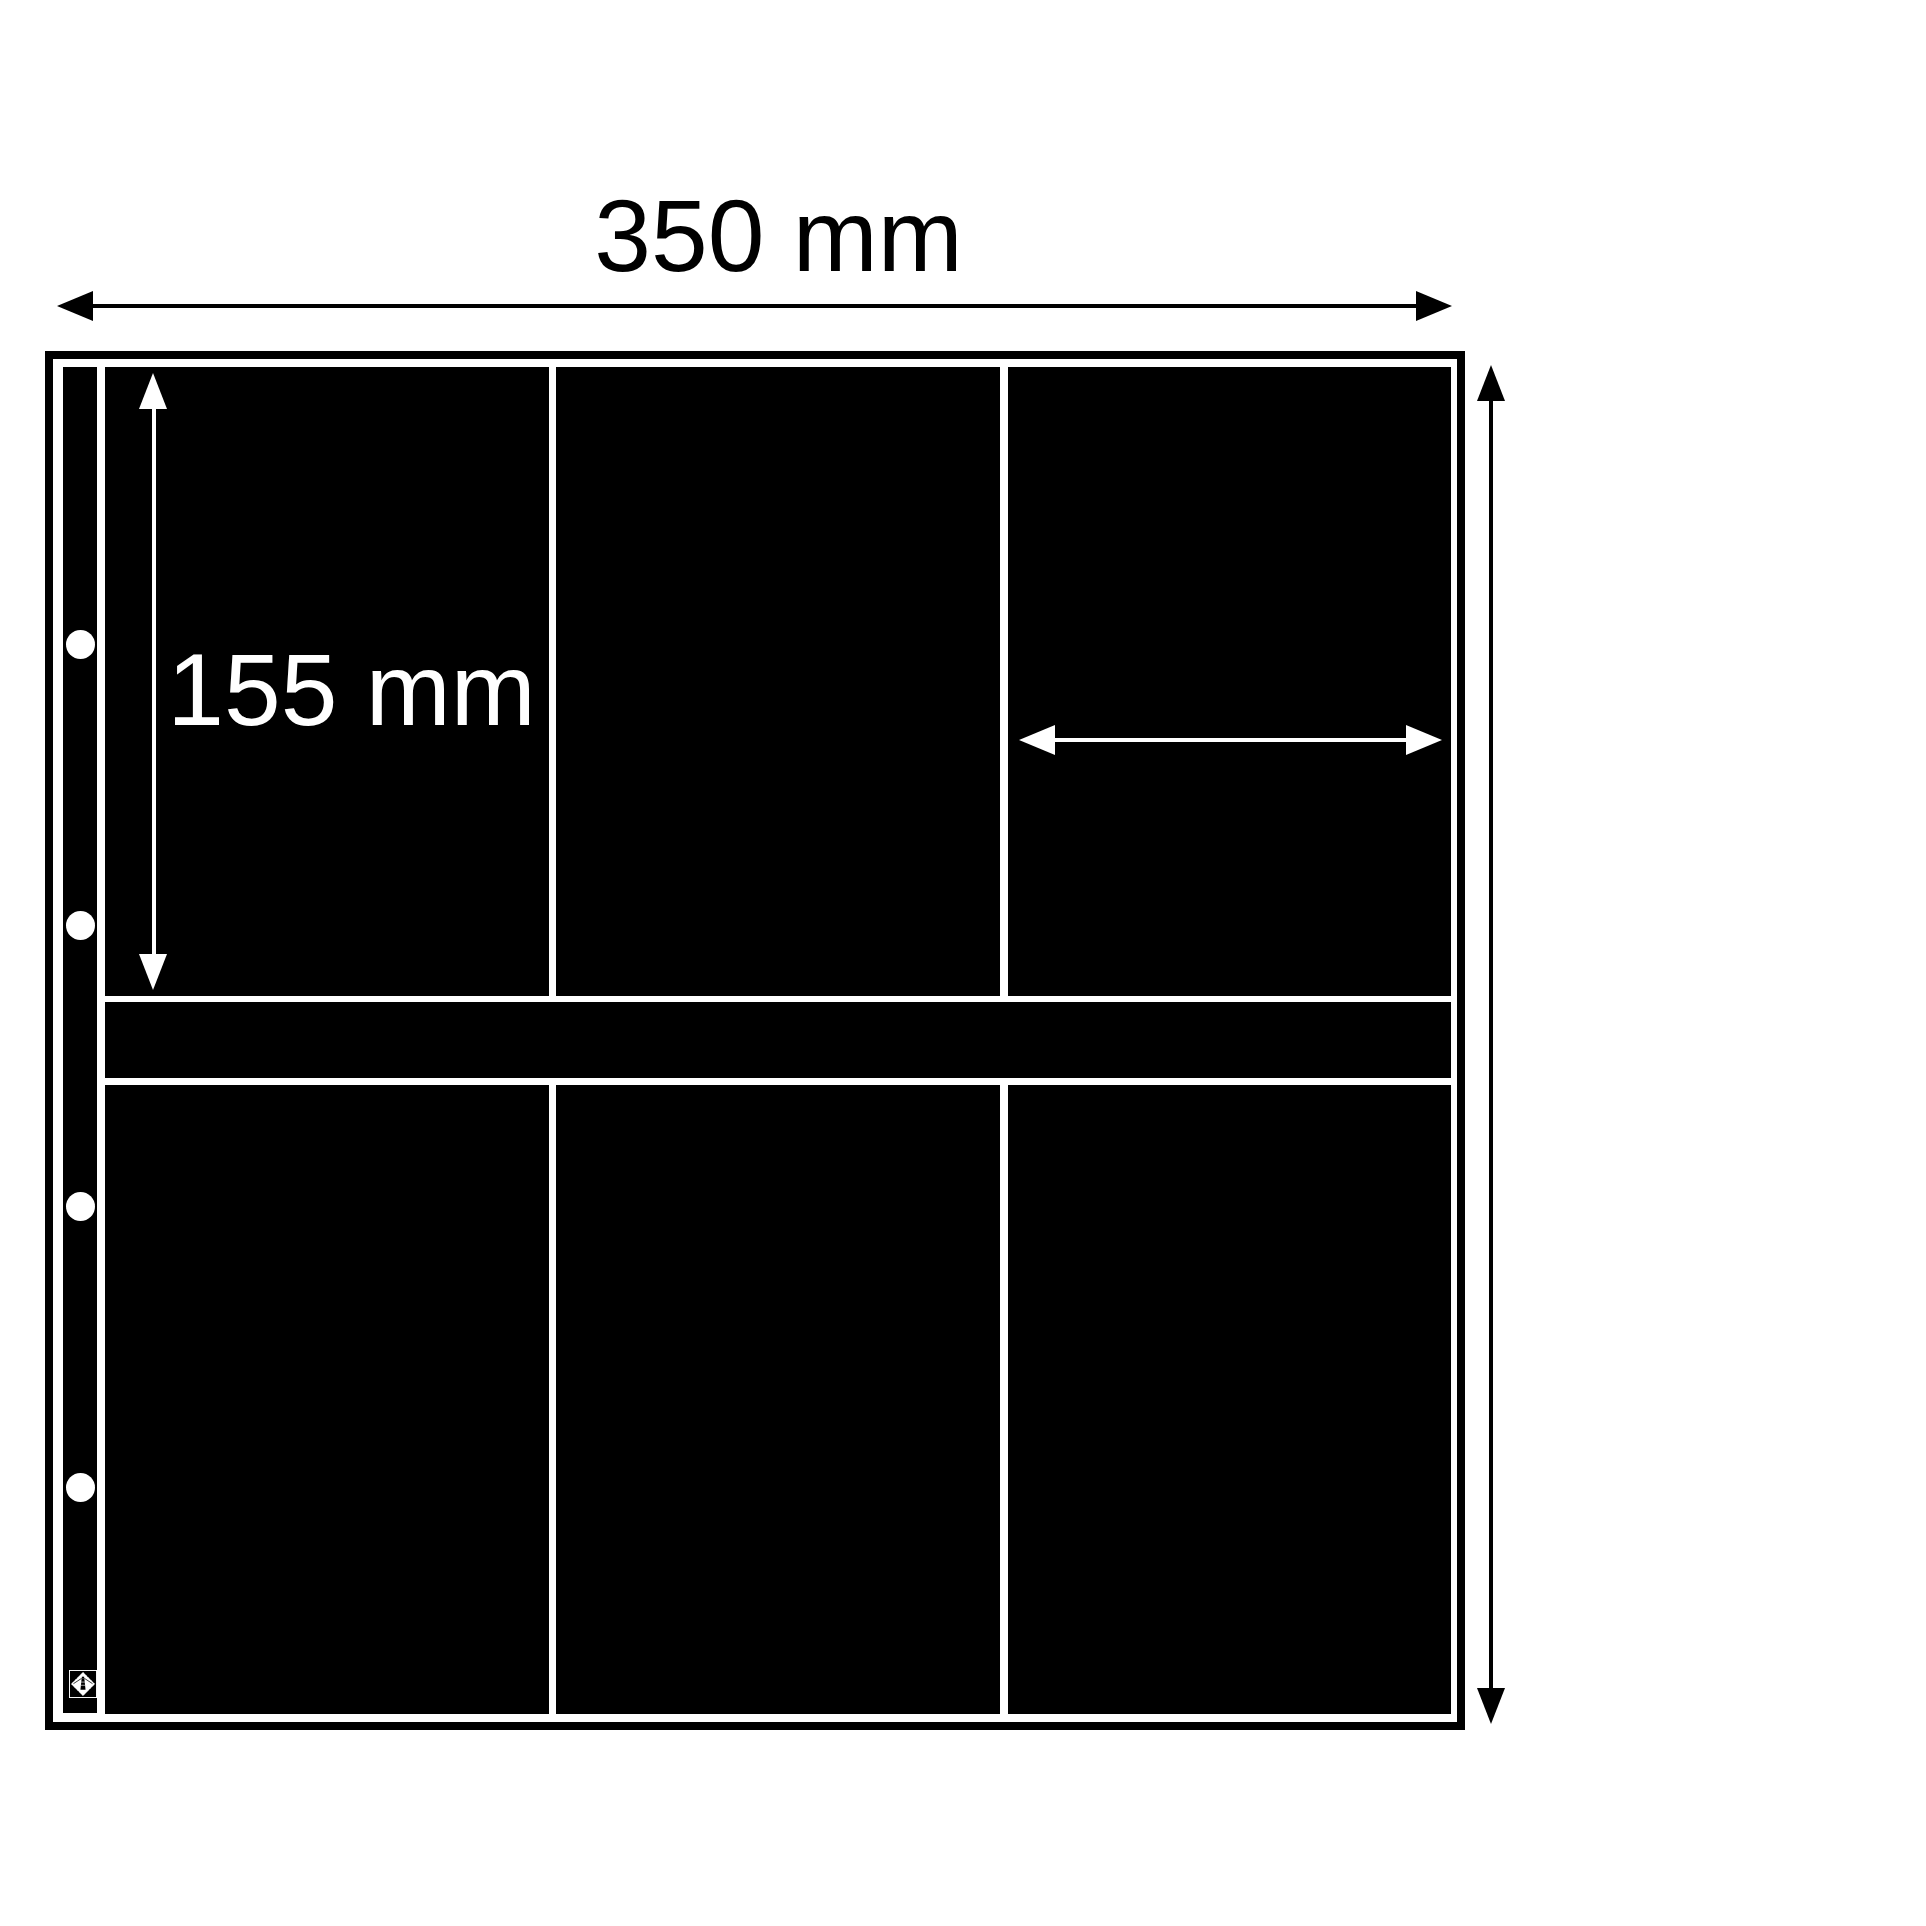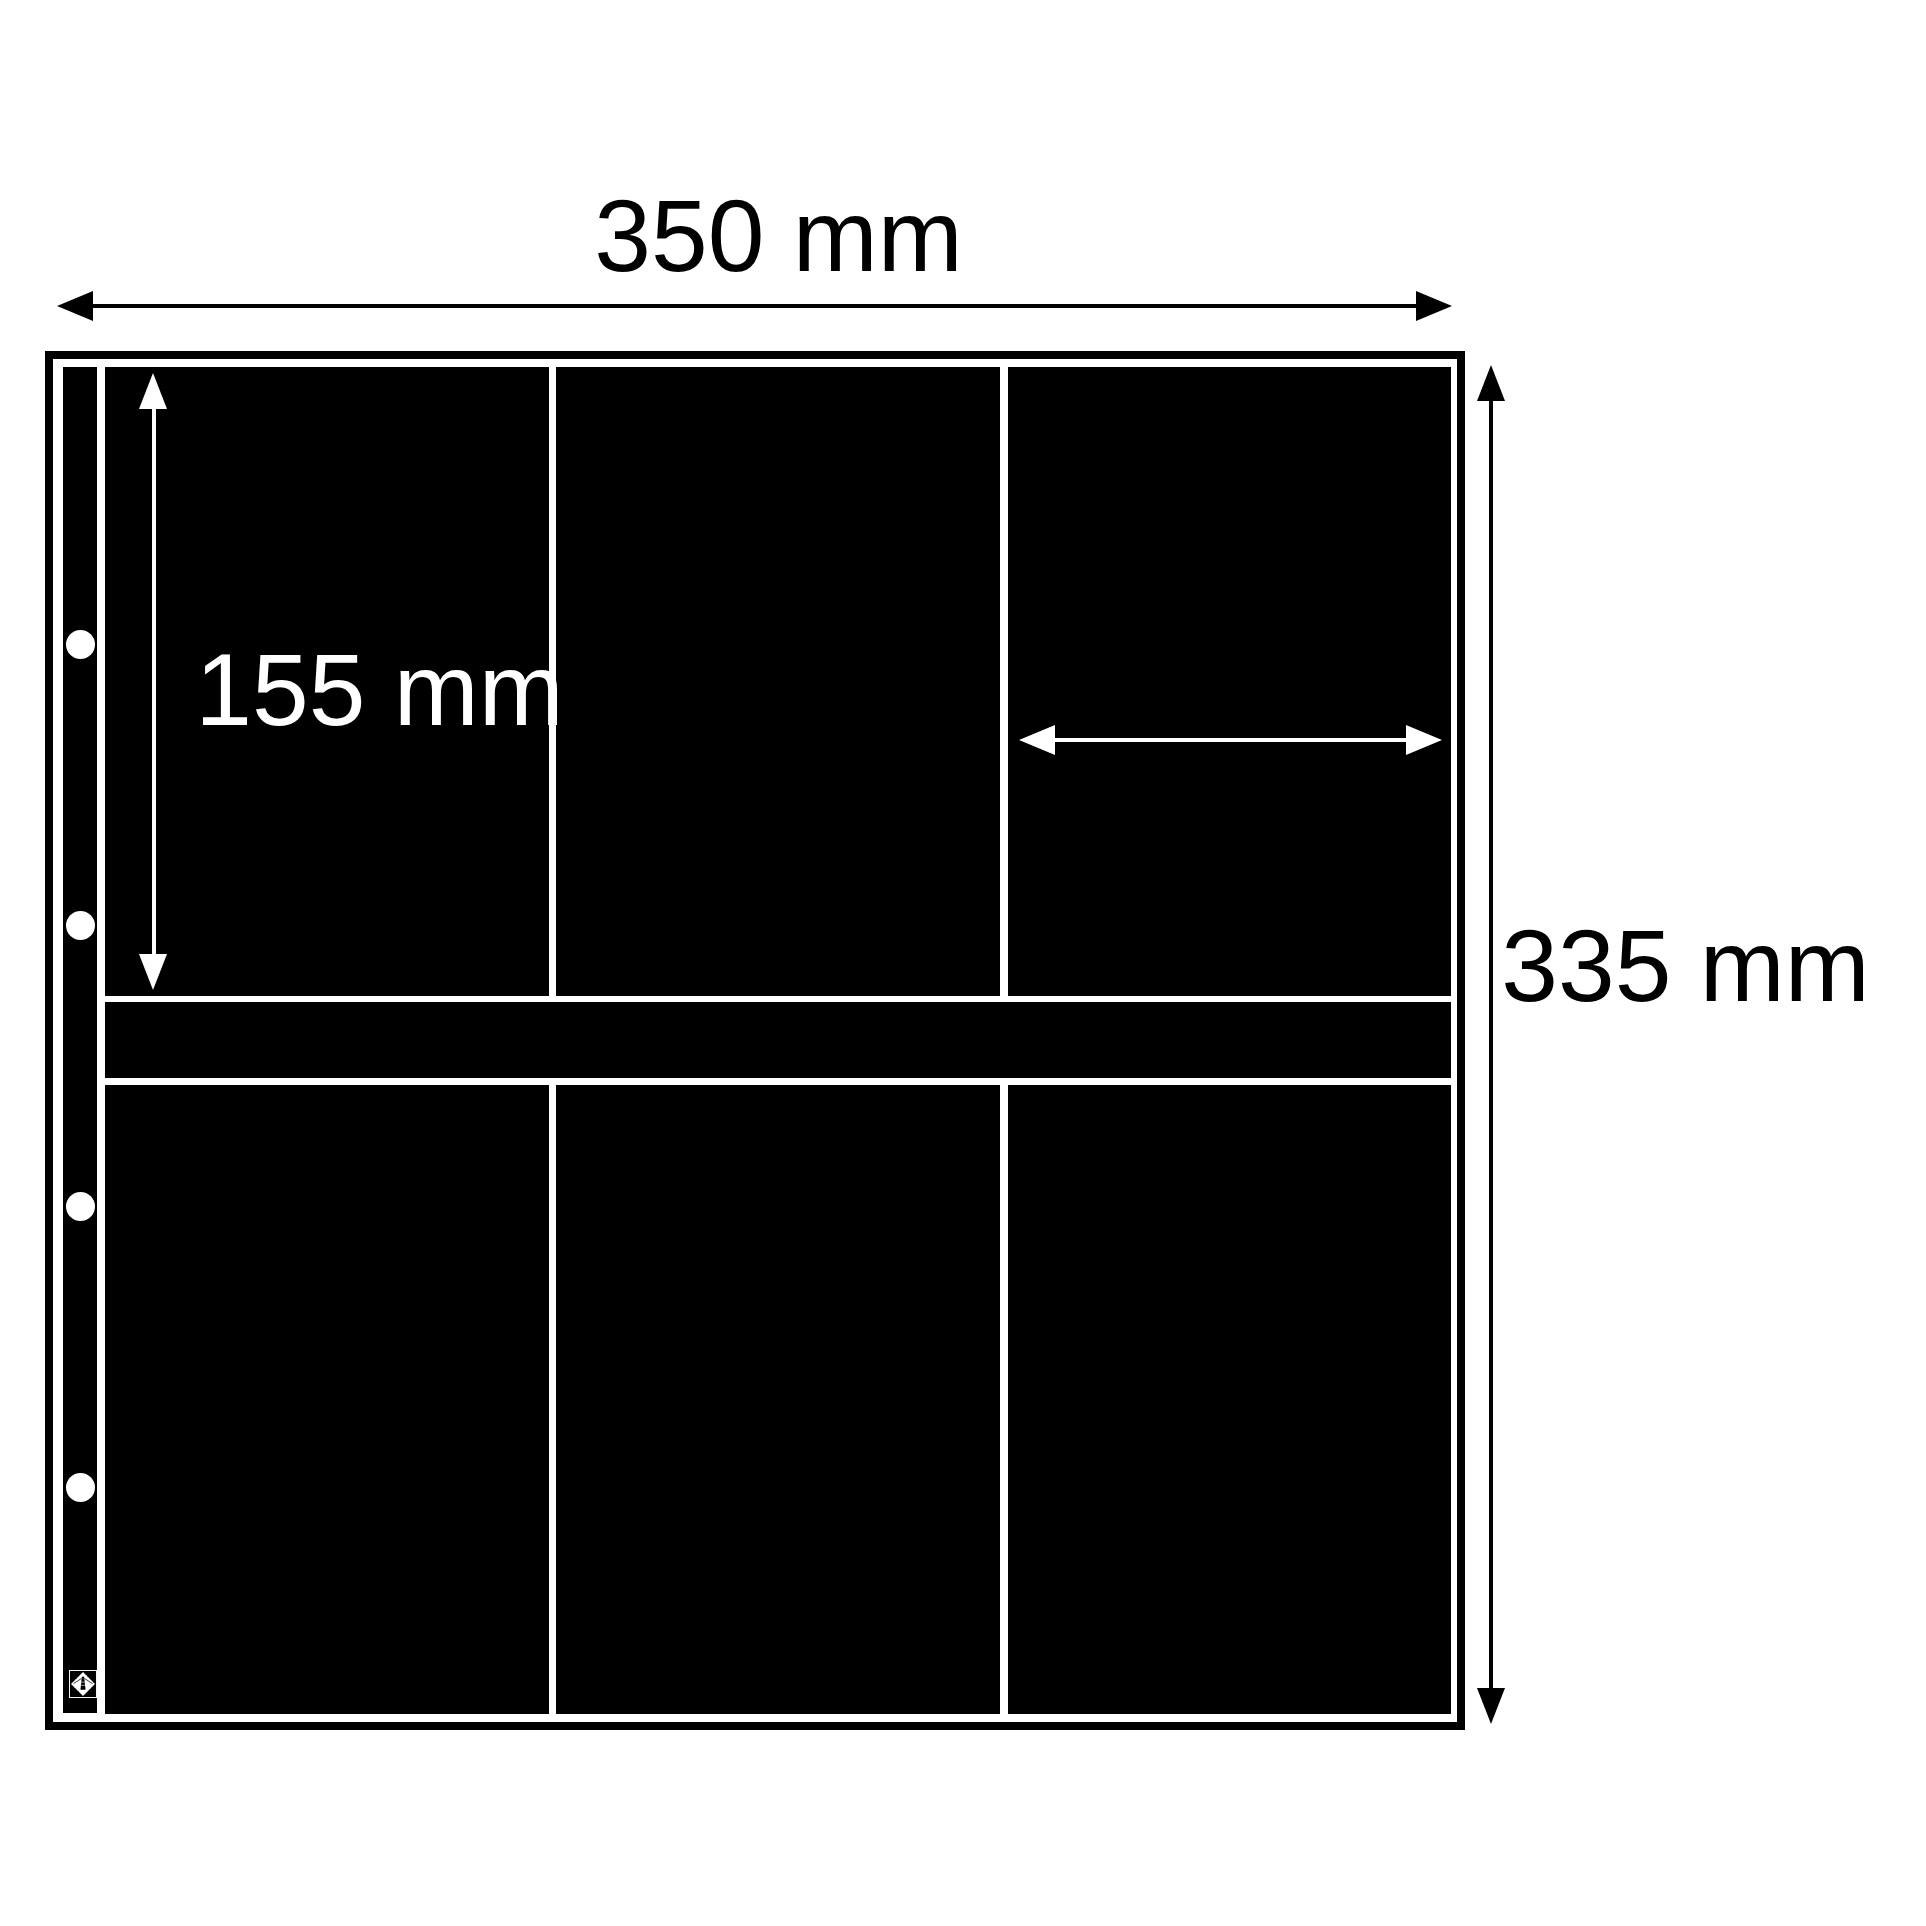--- a/index.html
+++ b/index.html
@@ -111,17 +111,16 @@
     <div class="head head-down-white" style="left:139px;top:954px;"></div>
   </div>
 
   <div>
     <div class="arrow-line white" style="left:1042px;top:738px;width:376px;height:3.8px;"></div>
     <div class="head head-left-white" style="left:1019px;top:725px;"></div>
     <div class="head head-right-white" style="left:1406px;top:725px;"></div>
   </div>
 
   <div class="dim-label dark" style="left:584px;top:173px;">350 mm</div>
-  <div class="dim-label light" style="left:157px;top:627px;margin-left:28px;">155 mm</div>
-  <div class="dim-label dark" style="left:1491px;top:903px;">335 mm</div>
+  <div class="dim-label light" style="left:157px;top:627px;">155 mm</div>
 
 </div>
 
 
 </body></html>

